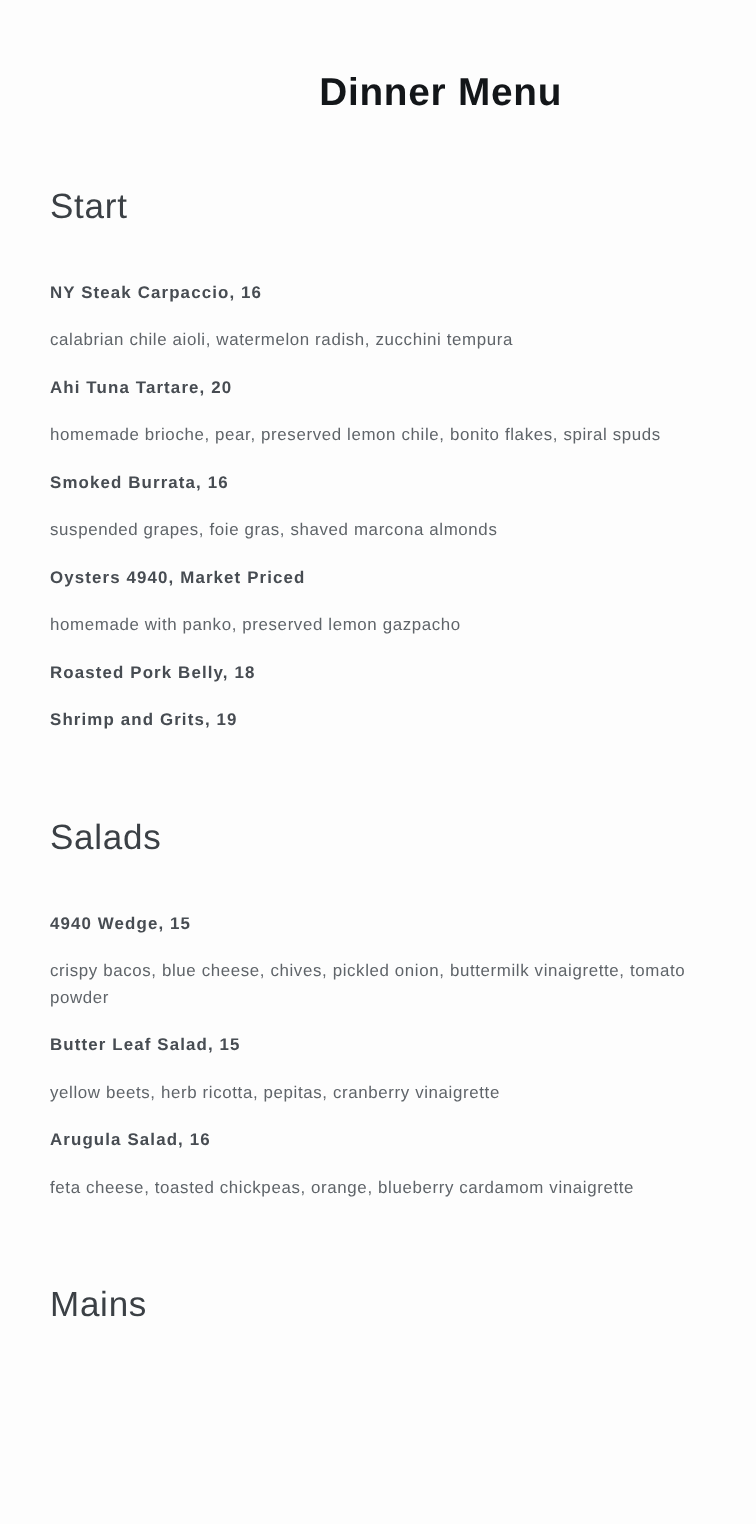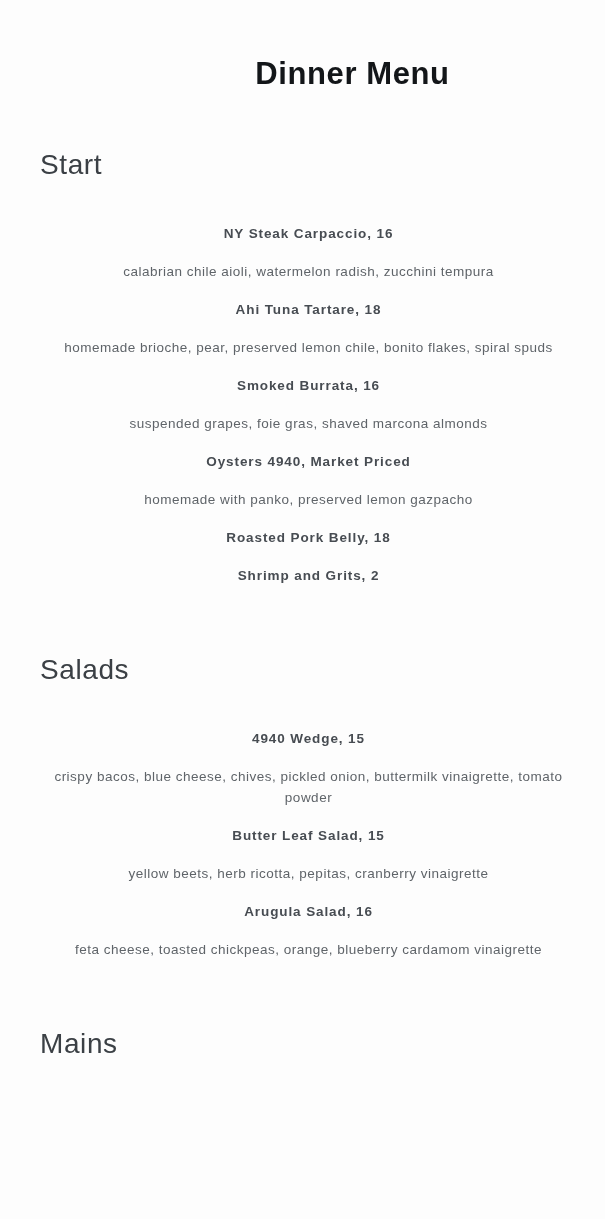--- a/index.html
+++ b/index.html
@@ -35,21 +35,20 @@
   .section-heading {
     margin: 0;
     font-size: 28px;
     line-height: 28px;
     font-weight: 400;
     letter-spacing: 0.6px;
     color: var(--heading, #3b4045);
   }
   .section-items {
     margin-top: 44px;
-    text-align: center;
   }
   .menu-item p {
     margin: 0 0 17px 0;
     font-size: 13.5px;
     line-height: 21px;
   }
   .item-name {
     font-weight: 700;
     letter-spacing: 0.9px;
     color: var(--item_name, #474c52);
@@ -68,40 +67,40 @@
   <div id="sections">
   <section class="menu-section">
     <h2 class="section-heading">Start</h2>
     <div class="section-items">
   <div class="menu-item">
     <p class="item-name">NY Steak Carpaccio, 16</p>
     <p class="item-desc">calabrian chile aioli, watermelon radish, zucchini tempura</p>
   </div>
 
   <div class="menu-item">
-    <p class="item-name">Ahi Tuna Tartare, 18</p>
+    <p class="item-name">Ahi Tuna Tartare, 20</p>
     <p class="item-desc">homemade brioche, pear, preserved lemon chile, bonito flakes, spiral spuds</p>
   </div>
 
   <div class="menu-item">
     <p class="item-name">Smoked Burrata, 16</p>
     <p class="item-desc">suspended grapes, foie gras, shaved marcona almonds</p>
   </div>
 
   <div class="menu-item">
     <p class="item-name">Oysters 4940, Market Priced</p>
     <p class="item-desc">homemade with panko, preserved lemon gazpacho</p>
   </div>
 
   <div class="menu-item">
     <p class="item-name">Roasted Pork Belly, 18</p>
   </div>
 
   <div class="menu-item">
-    <p class="item-name">Shrimp and Grits, 2</p>
+    <p class="item-name">Shrimp and Grits, 19</p>
   </div>
 </div>
   </section>
 
   <section class="menu-section">
     <h2 class="section-heading">Salads</h2>
     <div class="section-items">
   <div class="menu-item">
     <p class="item-name">4940 Wedge, 15</p>
     <p class="item-desc">crispy bacos, blue cheese, chives, pickled onion, buttermilk vinaigrette, tomato powder</p>

